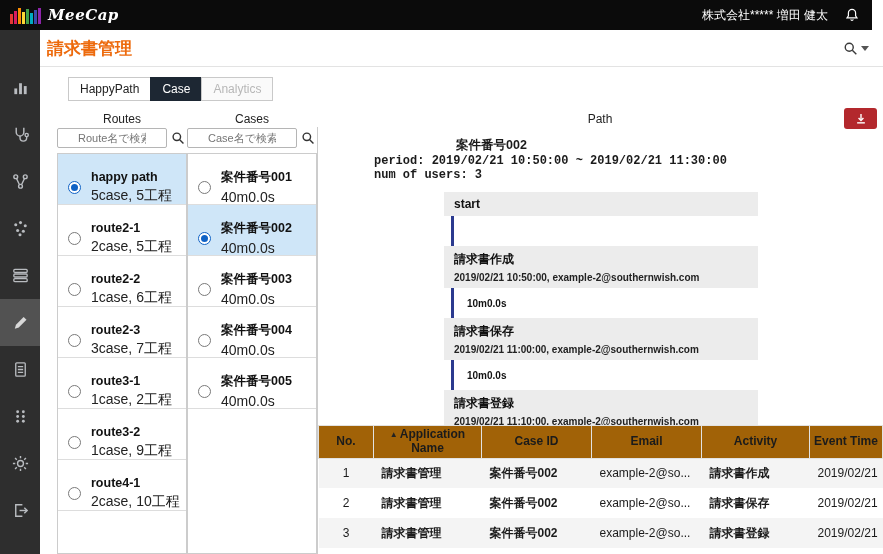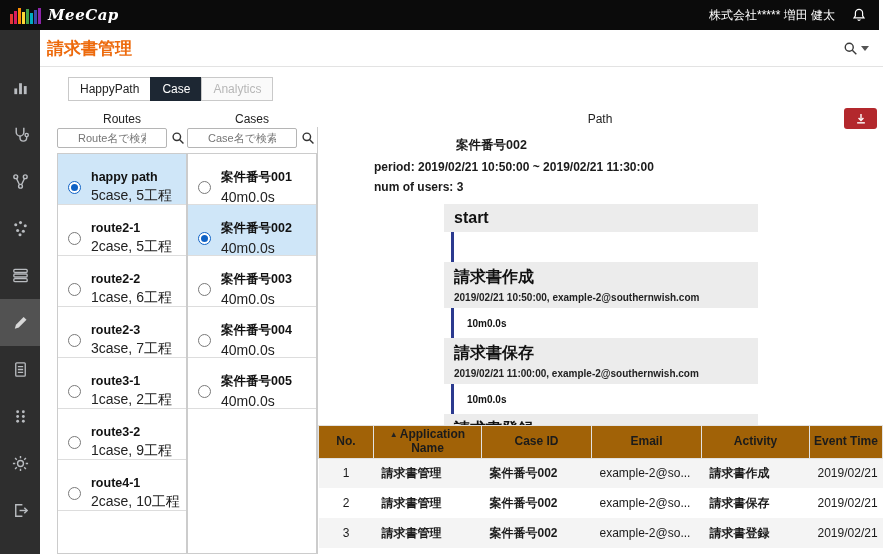--- a/index.html
+++ b/index.html
@@ -1,21 +1,21 @@
 <!DOCTYPE html>
 <html><head>
 <meta charset="utf-8">
 <style>
   html,body{margin:0;padding:0;}
   body{
     width:883px;height:554px;position:relative;overflow:hidden;background:#fff;
     font-family:"Liberation Sans","DejaVu Sans",sans-serif;color:#1b1b1b;
   }
   
-  .topbar{position:absolute;top:0;left:0;right:4px;height:30px;background:#0b0b0b;
+  .topbar{position:absolute;top:0;left:0;right:11px;height:30px;background:#0b0b0b;
     display:flex;align-items:center;justify-content:space-between;padding:0 12px 0 10px;box-sizing:border-box;}
   .logo{display:flex;align-items:center;gap:7px;}
   .logo-bars{display:flex;align-items:flex-end;gap:1px;height:17px;}
   .logo-bars i{width:3px;display:block;}
   .logo-text{color:#fff;font-size:15px;font-weight:bold;font-style:italic;font-family:"DejaVu Serif","Liberation Serif",serif;letter-spacing:.5px;}
   .topbar-right{display:flex;align-items:center;gap:16px;}
   .user-text{color:#fff;font-size:12px;}
   
   .sidebar{position:absolute;top:30px;left:0;width:40px;bottom:0;background:#2e2e2e;padding-top:34px;box-sizing:border-box;}
   .side-item{height:47px;display:flex;align-items:center;justify-content:center;cursor:pointer;}
@@ -54,25 +54,25 @@
   .radio{width:13px;height:13px;border-radius:50%;border:1px solid #7a7a7a;background:#fff;position:relative;flex:none;box-sizing:border-box;}
   .item.selected .radio{border:1px solid #0f62c5;}
   .item.selected .radio::after{content:"";position:absolute;top:2px;left:2px;right:2px;bottom:2px;border-radius:50%;background:#0f62c5;}
   .item-text{display:flex;flex-direction:column;min-width:0;}
   .item-name{font-size:12.5px;font-weight:bold;color:#111;white-space:nowrap;}
   .item-sub{font-size:14px;color:#222;margin-top:3px;white-space:nowrap;}
   
   .col-path{flex:1;border-left:1px solid #ccc;position:relative;overflow:hidden;}
   .path-head{padding:10px 0 0 56px;font-size:12px;}
   .path-case-title{font-weight:bold;margin-left:82px;font-size:12.5px;}
-  .path-meta-line{margin-top:6px;font-weight:bold;}
+  .path-meta-line{font-weight:bold;font-family:Liberation Mono, monospace;}
   .path-meta-line .val{font-weight:bold;}
   .timeline{margin:10px 0 0 126px;width:314px;}
   .tl-node{background:#ececec;padding:5px 10px;box-sizing:border-box;}
-  .tl-label{font-size:16px;font-weight:600;color:#111;}
+  .tl-label{font-size:12px;font-weight:600;color:#111;}
   .tl-meta{font-size:10px;margin-top:4px;font-weight:600;color:#222;white-space:nowrap;}
   .tl-edge{height:30px;display:flex;align-items:center;padding-left:7px;gap:13px;}
   .tl-line{width:3px;height:30px;background:#2b3a8f;flex:none;}
   .tl-dur{font-size:10px;font-weight:600;color:#111;}
   
   .bottom-table{position:absolute;left:0;right:0;top:298px;bottom:0;background:#fff;z-index:5;}
   table{width:100%;border-collapse:collapse;font-size:12px;table-layout:fixed;}
   thead th{border:1px solid #e2e2e2;height:30px;font-weight:bold;background:#a16207;padding:2px 4px;text-align:center;
     vertical-align:middle;line-height:1.15;box-sizing:border-box;}
   thead th .sort-icon{font-size:8px;color:#222;margin-right:2px;vertical-align:middle;}

